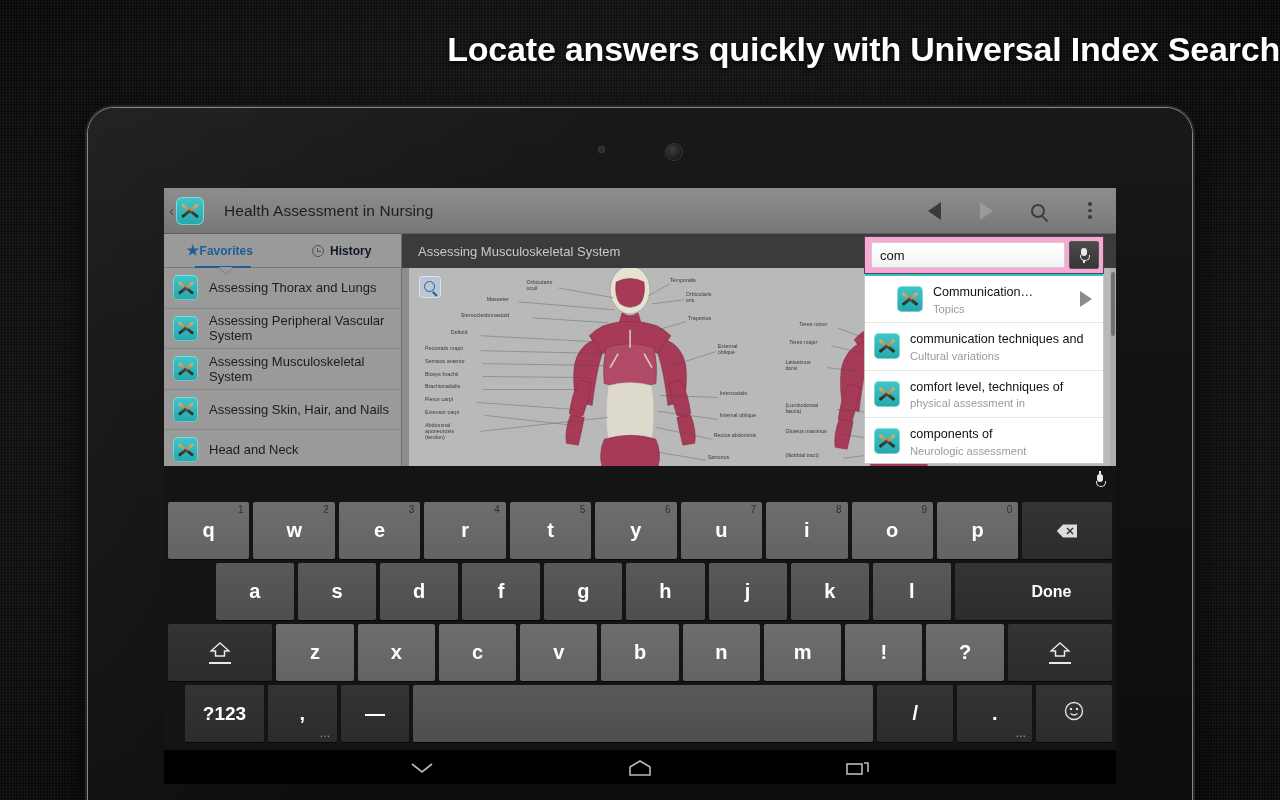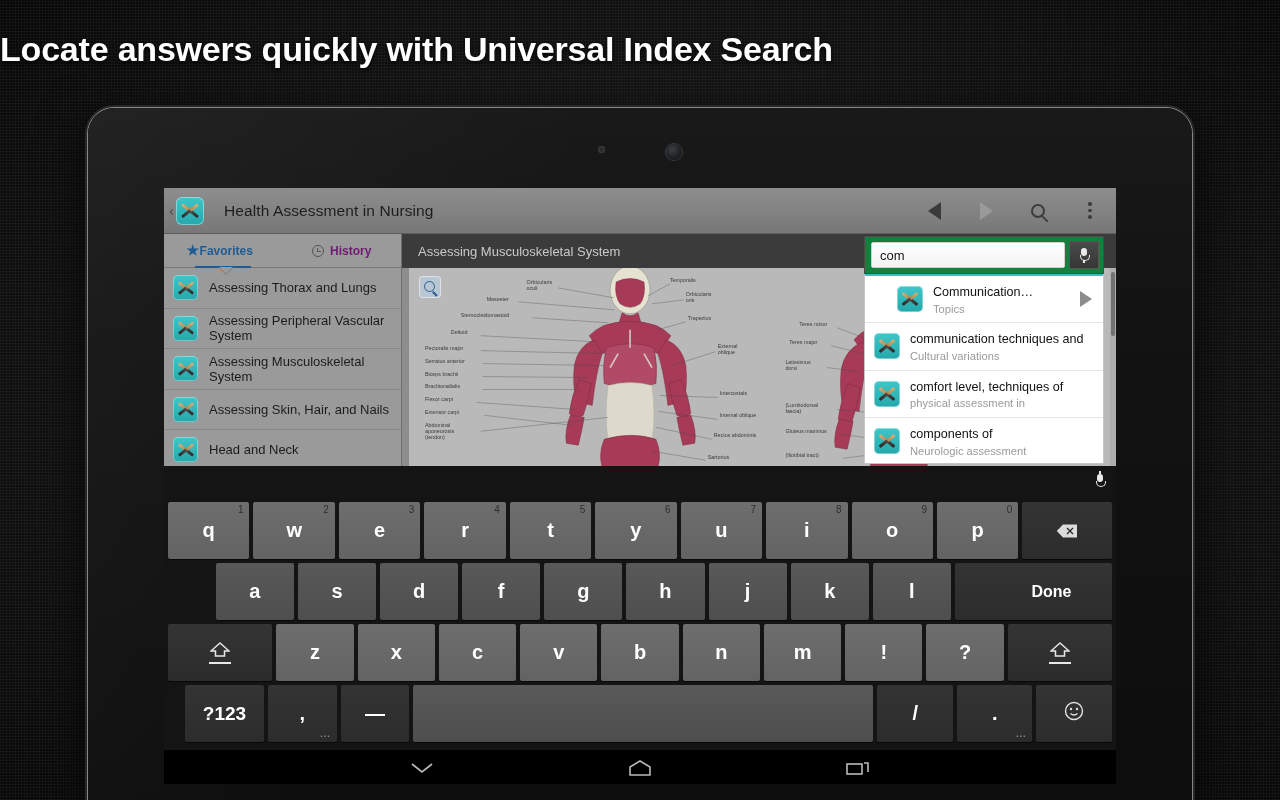--- a/index.html
+++ b/index.html
@@ -12,21 +12,21 @@
     position: relative;
     background:
       repeating-linear-gradient(0deg, rgba(255,255,255,0.035) 0 1px, transparent 1px 3px),
       repeating-linear-gradient(90deg, rgba(255,255,255,0.03) 0 1px, transparent 1px 3px),
       radial-gradient(ellipse 900px 620px at 50% 52%, #262626 0%, #151515 48%, #070707 100%);
   }
 
   
   .promo-title {
     position: absolute; top: 30px; left: 0; width: 1280px;
-    text-align: left;
+    text-align: right;
     color: #ffffff;
     font-size: 34px;
     font-weight: bold;
     letter-spacing: -0.2px;
     text-shadow: 0 2px 5px rgba(0,0,0,0.85);
   }
 
   
   .device {
     position: absolute;
@@ -125,21 +125,21 @@
     background: #9a9a9a;
     border-right: 1px solid #6e6e6e;
     position: relative;
   }
   .tabs { display: flex; height: 34px; border-bottom: 1px solid #787878; position: relative; }
   .tab {
     flex: 1; display: flex; align-items: center; justify-content: center; gap: 6px;
     font-size: 12px; font-weight: bold;
   }
   .tab.active { color: #1e5c96; }
-  .tab.inactive { color: #701a75; }
+  .tab.inactive { color: #0f172a; }
   .star {
     width: 0; height: 0; position: relative; display: inline-block;
     color: #1e5c96; font-size: 14px; line-height: 0;
   }
   .star::before { content: "\2605"; position: absolute; left: -7px; top: -1px; }
   .clock {
     width: 12px; height: 12px; border: 1.6px solid #545454; border-radius: 50%;
     position: relative; flex: none;
   }
   .clock::before {
@@ -215,21 +215,21 @@
     position: absolute; right: 1px; top: 4px; width: 4px; height: 64px;
     background: rgba(40,40,40,0.45); border-radius: 2px;
   }
 
   
   .search-overlay {
     position: absolute; right: 12px; top: 2px; width: 240px; z-index: 20;
   }
   .search-field-row {
     display: flex; align-items: center; gap: 4px;
-    background: #15803d; padding: 4px 4px 4px 6px;
+    background: #f9a8d4; padding: 4px 4px 4px 6px;
     border: 1px solid #4a4a4a;
   }
   .search-input {
     flex: 1; height: 26px;
     background: linear-gradient(180deg,#ffffff 0%, #f3f3f3 100%);
     border: 1px solid #cfcfcf; border-radius: 2px;
     display: flex; align-items: center; padding-left: 8px;
     font-size: 13px; color: #141414;
   }
   .mic-btn {

